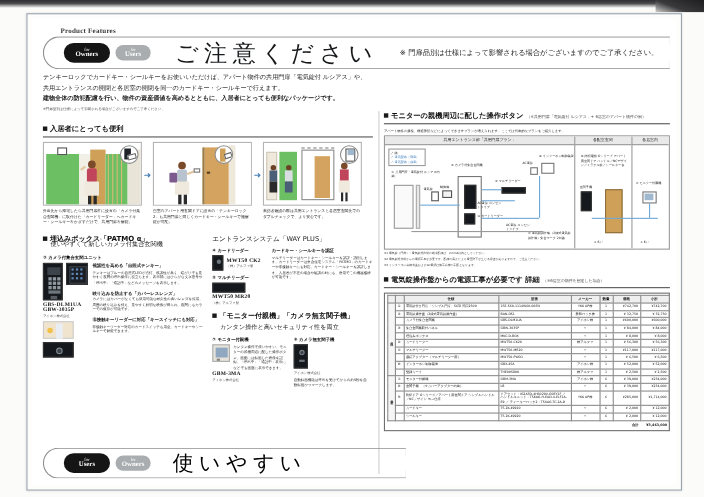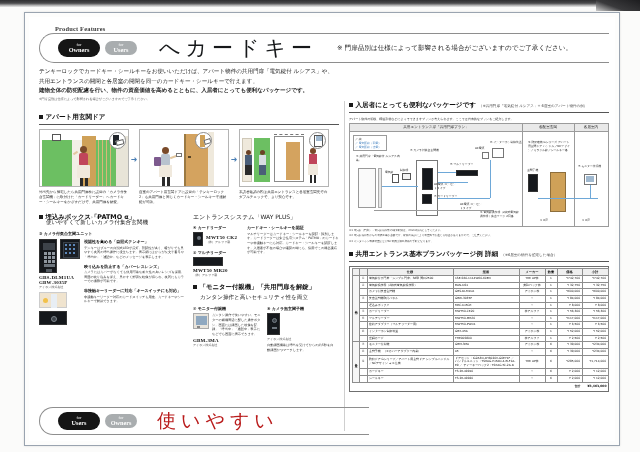--- a/index.html
+++ b/index.html
@@ -157,21 +157,21 @@
   
   .footer-hero {
     position:absolute; left:10px; bottom:6px; width:330px; height:28px;
     border-top:0.8px solid #8e8e8e; border-bottom:0.8px solid #8e8e8e;
     border-left:0.8px solid #8e8e8e; border-radius:15px 0 0 15px;
     display:flex; align-items:center;
   }
   .footer-title {
     margin-left: 20px;
     font-family:"DejaVu Serif","Liberation Serif",serif;
-    font-size: 19px; letter-spacing: 5px; color:#b91c1c; white-space:nowrap;
+    font-size: 19px; letter-spacing: 5px; color:#000000; white-space:nowrap;
   }
   .vdivide { position:absolute; left:315px; top:84px; width:0; height:330px; border-left:0.5px solid #cfcfcf; }
 </style>
 </head>
 <body>
 
 <div id="page">
   <div class="scan-top"></div>
   <div class="scan-top-right"></div>
 
@@ -182,38 +182,38 @@
       <div class="prod-feat">Product Features</div>
       <div class="hero">
         <div class="pill pill-dark pill-a">
           <span class="p-for">for</span>
           <span class="p-role">Owners</span>
         </div>
         <div class="pill pill-gray pill-b">
           <span class="p-for">for</span>
           <span class="p-role">Users</span>
         </div>
-        <div class="hero-title">へカードキー</div>
+        <div class="hero-title">ご注意ください</div>
         <div class="hero-note">※ 門扉品別は仕様によって影響される場合がございますのでご了承ください。</div>
       </div>
     </div>
 
     <div class="lede">
       <p>テンキーロックでカードキー・シールキーをお使いいただけば、アパート物件の共用門扉「電気錠付 ルシアス」や、</p>
       <p>共用エントランスの開閉と各居室の開閉を同一のカードキー・シールキーで行えます。</p>
       <p class="bold">建物全体の防犯配慮を行い、物件の資産価値を高めるとともに、入居者にとっても便利なパッケージです。</p>
       <p class="tiny">※門扉品別は仕様によって影響される場合がございますのでご了承ください。</p>
     </div>
 
     <div class="vdivide"></div>
 
     <div class="col-left">
 
       <div class="sec-head">
-        <span class="sq"></span><span>アパート用玄関ドア</span>
+        <span class="sq"></span><span>入居者にとっても便利</span>
       </div>
 
       <div class="steps">
 
         <div class="step">
           <div class="step-img">
             <div class="ill" style="left:2px;top:10px;width:30px;height:46px;background:#6cbf62;"></div>
             <div class="ill" style="left:32px;top:10px;width:10px;height:46px;background:#f2efe6;"></div>
             <div class="ill" style="left:42px;top:6px;width:14px;height:50px;background:#cfa158;"></div>
             <div class="ill" style="left:56px;top:10px;width:20px;height:46px;background:#6cbf62;"></div>
@@ -385,21 +385,21 @@
                 <div class="model-sub">（株）アルファ製</div>
               </div>
             </div>
             <div style="flex:1;">
               <div class="bullet-h">カードキー・シールキーを認証</div>
               <div class="bullet-t">マルチリーダーはカードキー・シールキーを認証・識別します。カードリーダーは集合住宅システム「PATMO」のカードキーや非接触キーにも対応。カードキー・シールキーを認証します。入居者が不在の場合や確認の時にも、併用でこの機器接続が可能です。</div>
             </div>
           </div>
 
           <div class="sec-head2" style="margin-top:6px;">
-            <span class="sq"></span><span>「モニター付親機」「共用門扉を解錠」</span>
+            <span class="sq"></span><span>「モニター付親機」「カメラ無玄関子機」</span>
           </div>
           <div class="sec-sub2">カンタン操作と高いセキュリティ性を両立</div>
 
           <div style="display:flex; gap:6px; margin-top:4px;">
             <div style="width:68px;">
               <div class="itemno">⑦ モニター付親機</div>
               <div style="display:flex;gap:3px;margin-top:2px;">
                 <div style="width:16px;height:16px;background:#e8e4dc;border:0.5px solid #aaa;position:relative;">
                   <div class="ill" style="left:2px;top:2px;width:11px;height:9px;background:#8fa8c0;"></div>
                   <div class="ill" style="left:3px;top:12px;width:3px;height:2px;background:#888;"></div>
@@ -419,21 +419,21 @@
               <div class="bullet-t" style="margin-top:2px;">自動録画機能は呼出を受けてからの約5秒を自動録画かつマークします。</div>
             </div>
           </div>
         </div>
       </div>
     </div>
 
     <div class="col-right">
 
       <div class="sec-head">
-        <span class="sq"></span><span>入居者にとっても便利なパッケージです</span><span class="sub">（※共用門扉「電気錠付 ルシアス」+ 6居室のアパート物件の例）</span>
+        <span class="sq"></span><span>モニターの親機周辺に配した操作ボタン</span><span class="sub">（※共用門扉「電気錠付 ルシアス」+ 6居室のアパート物件の例）</span>
       </div>
 
       <div class="dg-pre">アパート物件の規模、構造形状などによってできますプランが考えられます。ここでは代表的なプランをご紹介します。</div>
 
       <div class="diagram">
         <div class="dg-band" style="left:0; width:172px;">
               <span>共用エントランス部「共用門扉プラン」</span>
             </div>
         <div class="dg-band" style="left:172px; width:52px;">
               <span>各配室玄関</span>
@@ -497,21 +497,21 @@
         <div class="dg-wire" style="left:240px;top:61px;width:0.6px;height:13px;"></div>
       </div>
 
       <div>
         <div class="dg-note">※1 電気錠（門扉）・電気錠操作盤の端末配線は、2mm2以内としてください。</div>
         <div class="dg-note">※2 電気錠操作盤からの電源工事が必要です。配線の長さにより電圧降下が生じる場合がありますので、ご注意ください。</div>
         <div class="dg-note">※3 インターホン制御装置およびAC電源は施工店様の手配となります。</div>
       </div>
 
       <div class="sec-head" style="margin-top:7px;">
-        <span class="sq"></span><span>共用エントランス基本プランパッケージ例 詳細</span><span class="sub">（※6居室の物件を想定した場合）</span>
+        <span class="sq"></span><span>電気錠操作盤からの電源工事が必要です 詳細</span><span class="sub">（※6居室の物件を想定した場合）</span>
       </div>
 
       <div class="tbl-wrap">
       <table class="spec">
         <colgroup>
           <col style="width:7px">
                 <col style="width:8px">
                 <col style="width:86px">
                 <col style="width:66px">
           <col style="width:26px">

